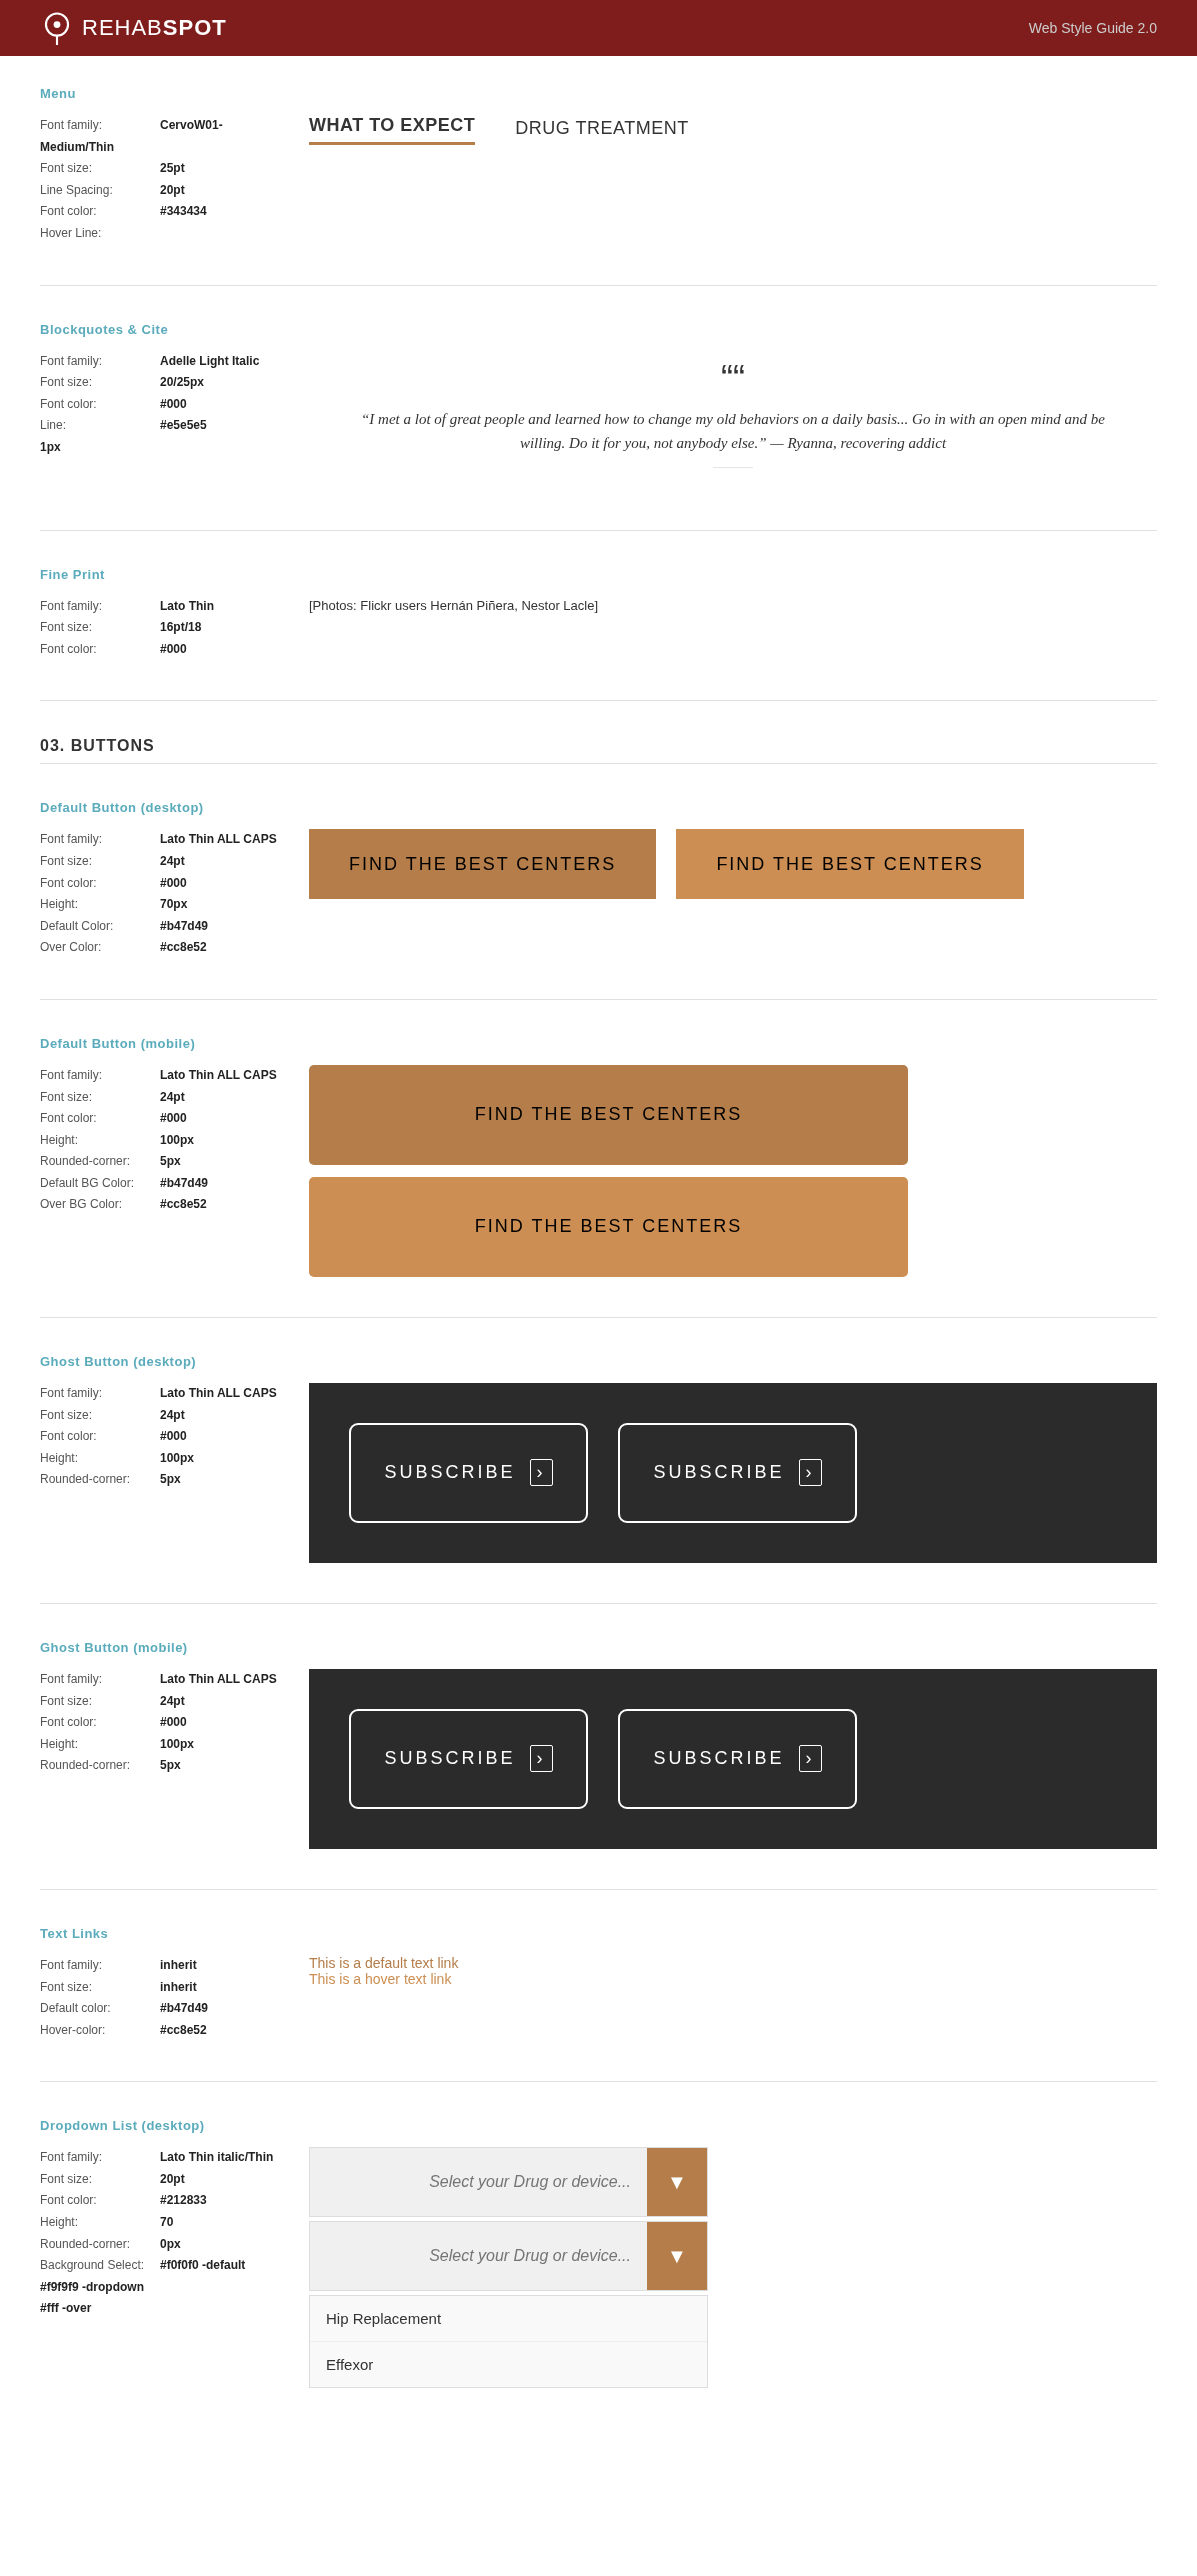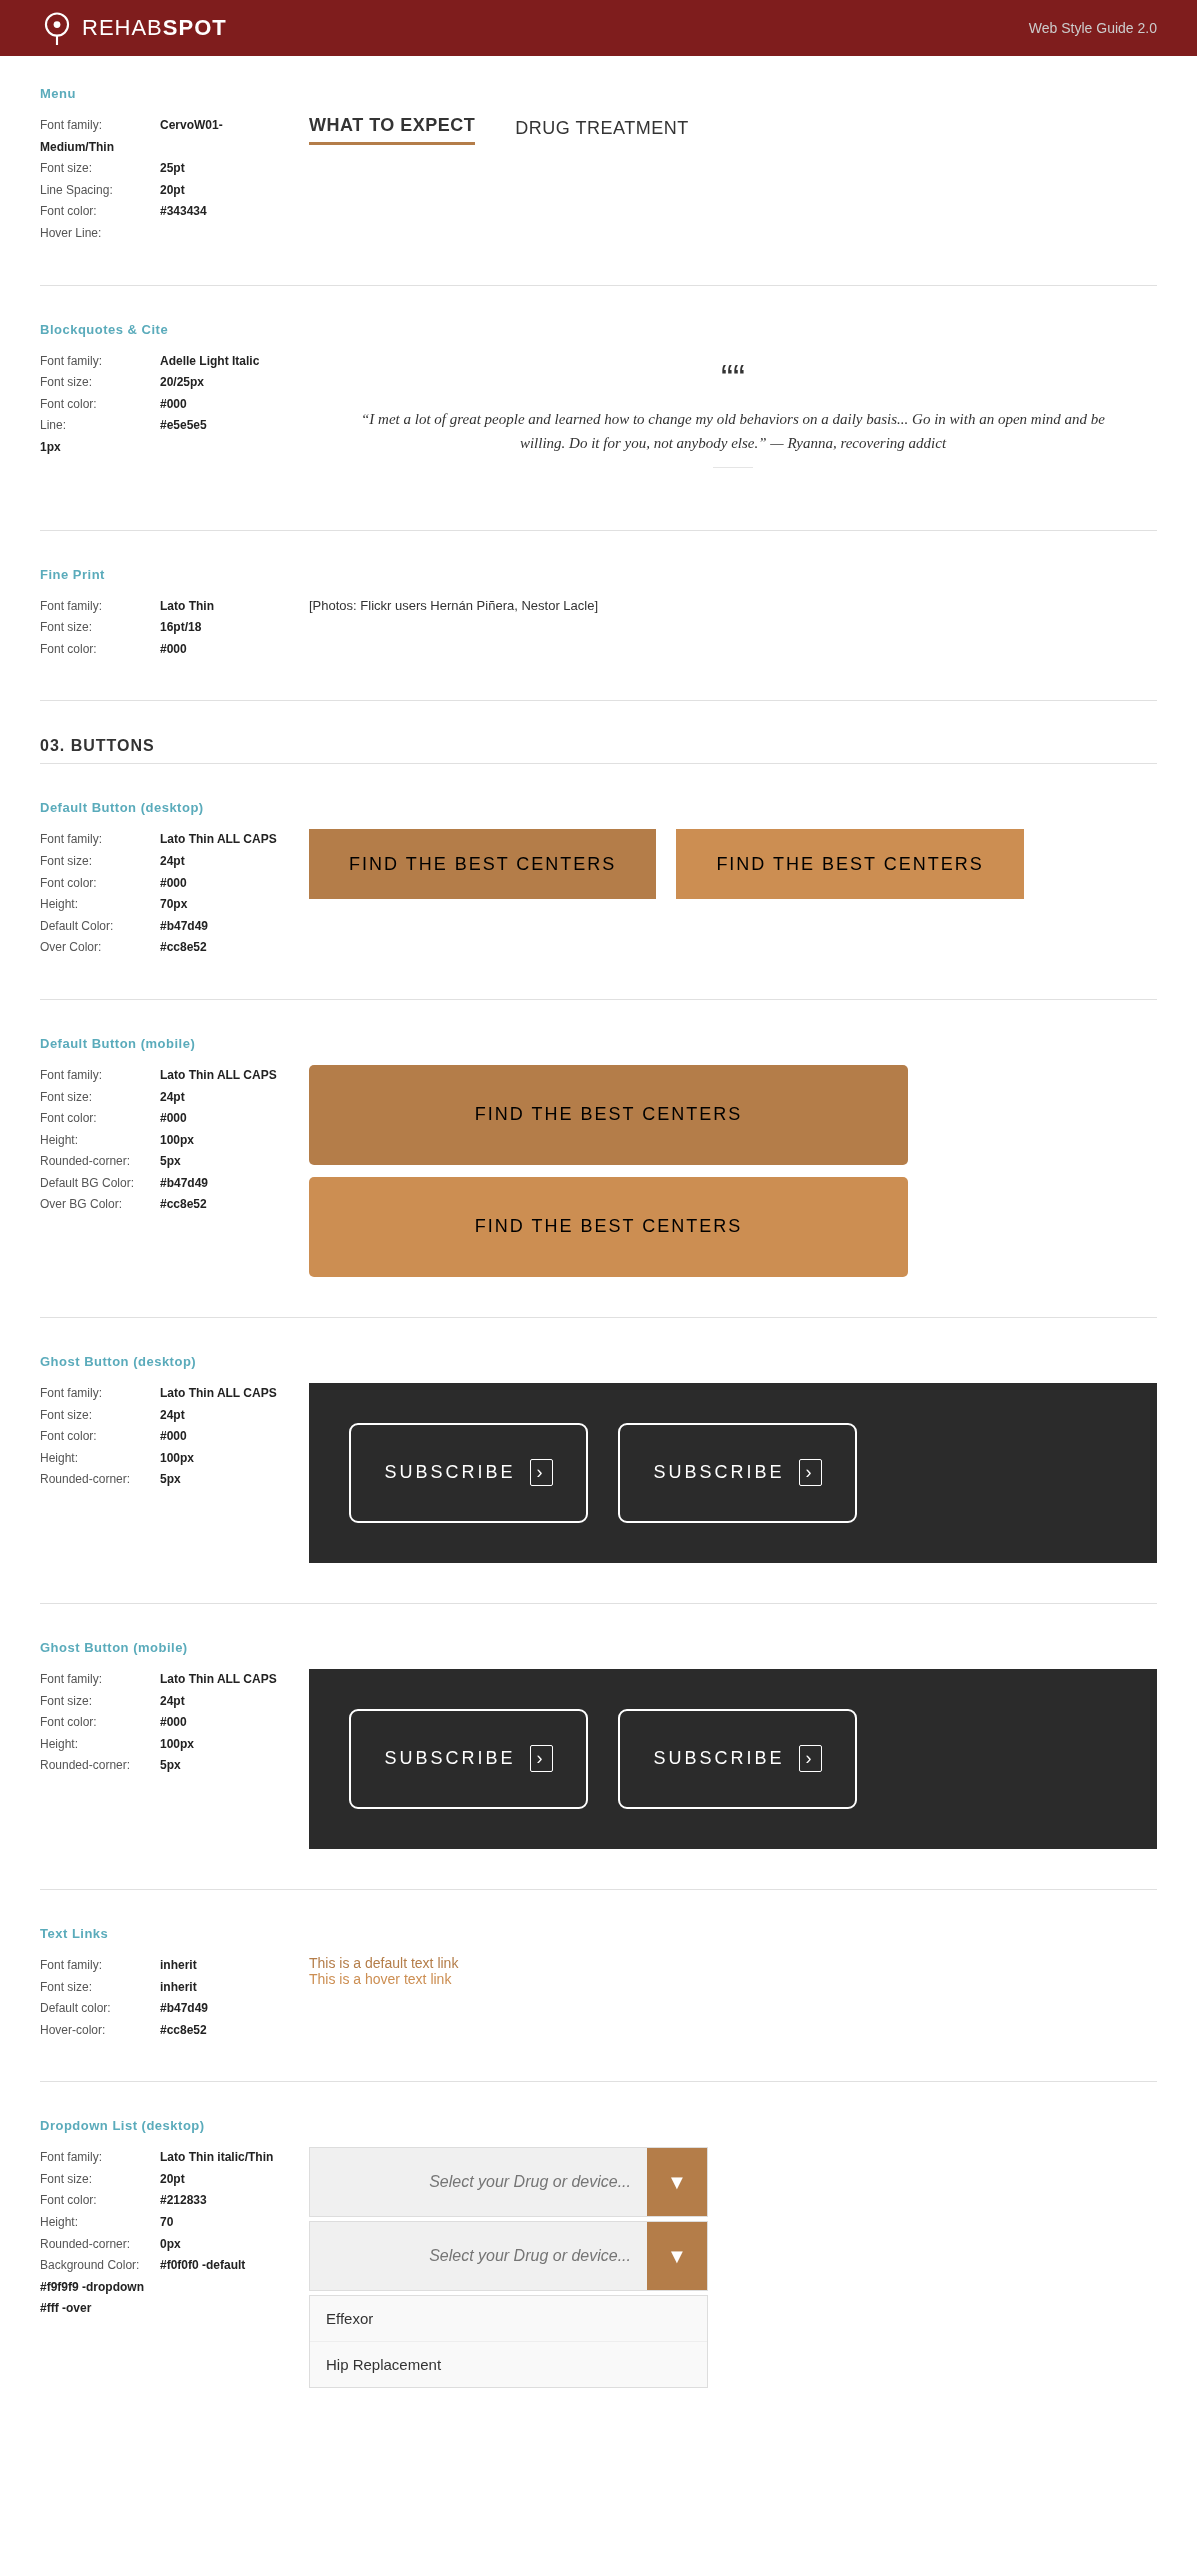--- a/index.html
+++ b/index.html
@@ -511,21 +511,21 @@
 
   <div class="section-label">Dropdown List (desktop)</div>
   <div class="spec-row">
     <div class="spec-col">
       <div class="spec-table">
         <div><span class="spec-key">Font family:</span><span class="spec-val">Lato Thin italic/Thin</span></div>
         <div><span class="spec-key">Font size:</span><span class="spec-val">20pt</span></div>
         <div><span class="spec-key">Font color:</span><span class="spec-val">#212833</span></div>
         <div><span class="spec-key">Height:</span><span class="spec-val">70</span></div>
         <div><span class="spec-key">Rounded-corner:</span><span class="spec-val">0px</span></div>
-        <div><span class="spec-key">Background Color:</span><span class="spec-val">#f0f0f0 -default</span></div>
+        <div><span class="spec-key">Background Select:</span><span class="spec-val">#f0f0f0 -default</span></div>
         <div><span class="spec-val">#f9f9f9 -dropdown</span></div>
         <div><span class="spec-val">#fff -over</span></div>
       </div>
     </div>
     <div class="demo-col">
       <div class="dropdown-wrap">
 
         <div class="dropdown-row">
           <input class="dropdown-input" type="text" readonly="" placeholder="Select your Drug or device..." style="">
           <button class="dropdown-arrow-btn green">
@@ -534,21 +534,21 @@
         </div>
 
         <div class="dropdown-row">
           <input class="dropdown-input" type="text" readonly="" placeholder="Select your Drug or device..." style="">
           <button class="dropdown-arrow-btn" style="background:#b47d49;">
             <span>▼</span>
           </button>
         </div>
 
         <div class="dropdown-list">
+          <div class="dropdown-list-item">Hip Replacement</div>
           <div class="dropdown-list-item">Effexor</div>
-          <div class="dropdown-list-item">Hip Replacement</div>
         </div>
       </div>
     </div>
   </div>
 
 </div>
 
 
 </body></html>

